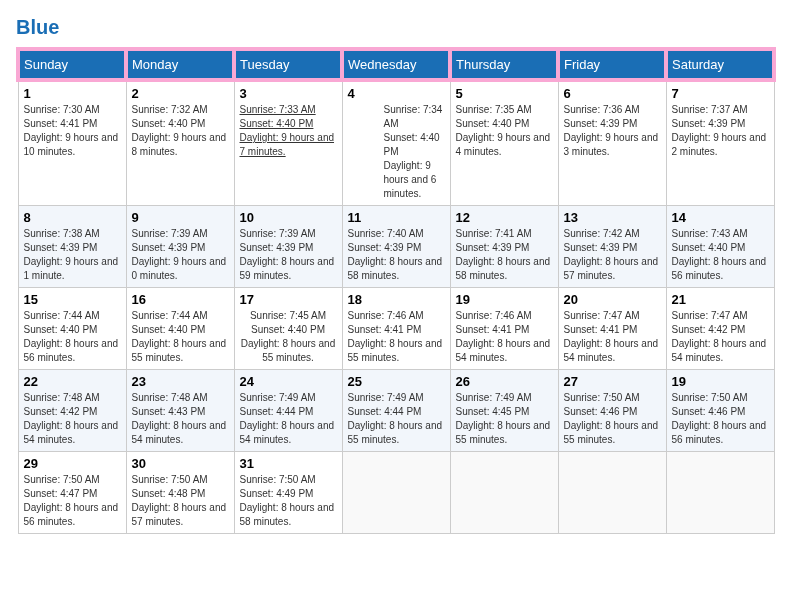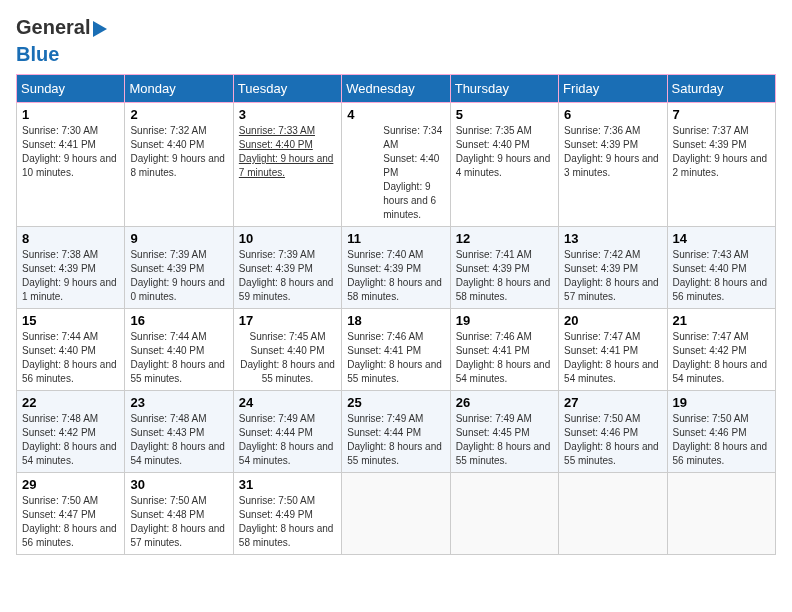--- a/index.html
+++ b/index.html
@@ -38,21 +38,21 @@
       border-collapse: collapse;
       font-size: 10.5px;
     }
     .calendar th {
       background: #1a6eb5;
       color: #fff;
       padding: 6px 4px;
       text-align: left;
       font-size: 13px;
       font-weight: normal;
-      border: 1px solid #f9a8d4;
+      border: 4px solid #f9a8d4;
     }
     .calendar td {
       border: 1px solid #ccc;
       vertical-align: top;
       padding: 4px 5px;
       width: 108px;
       min-height: 85px;
       background: #fff;
     }
     .calendar tr:nth-child(even) td {
@@ -71,24 +71,20 @@
     }
     .empty-cell {
       background: #f9f9f9 !important;
     }
   </style>
 </head>
 <body>
 
 <div class="header">
   <div class="logo">
-    <div class="logo-text-wrap">
-      <span class="logo-g">General</span>
-      <span class="logo-arrow"></span>
-    </div>
     <div>
       <span class="logo-blue">Blue</span>
     </div>
   </div>
   <div class="title-block">
     <div class="month-year"></div>
     <div class="location"></div>
   </div>
 </div>
 

